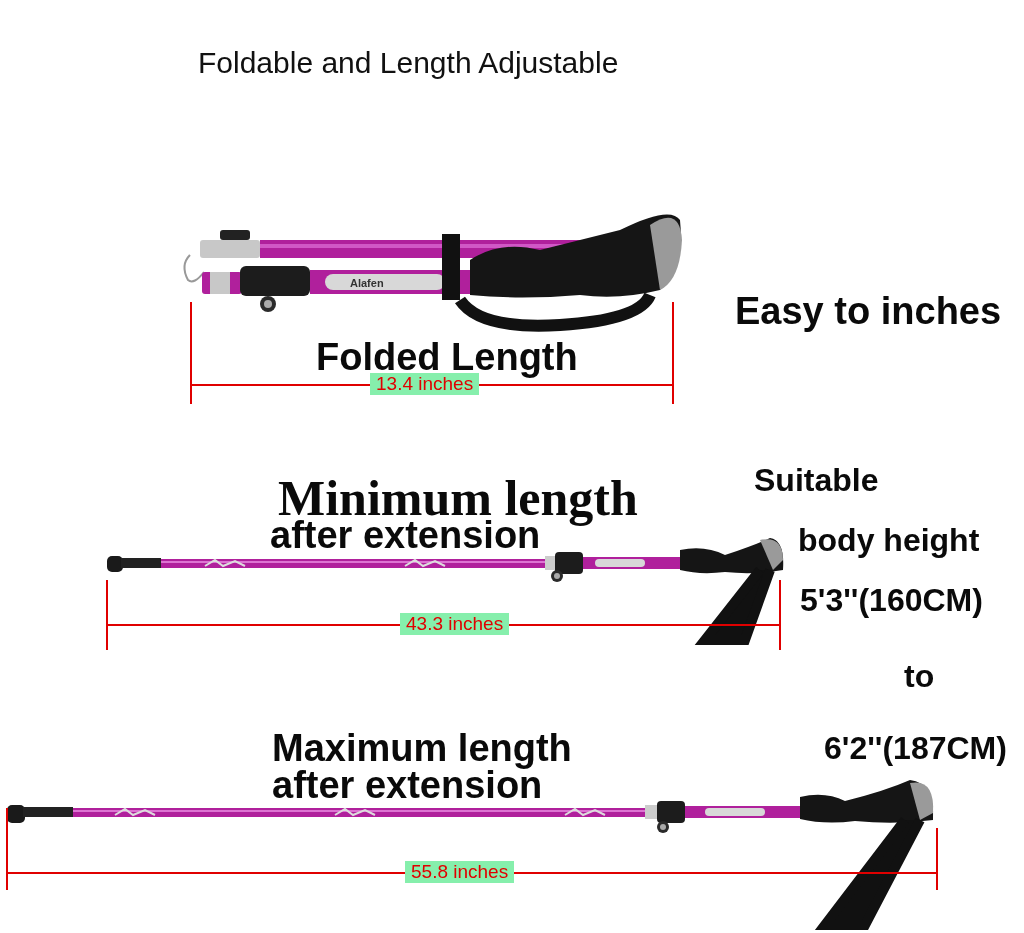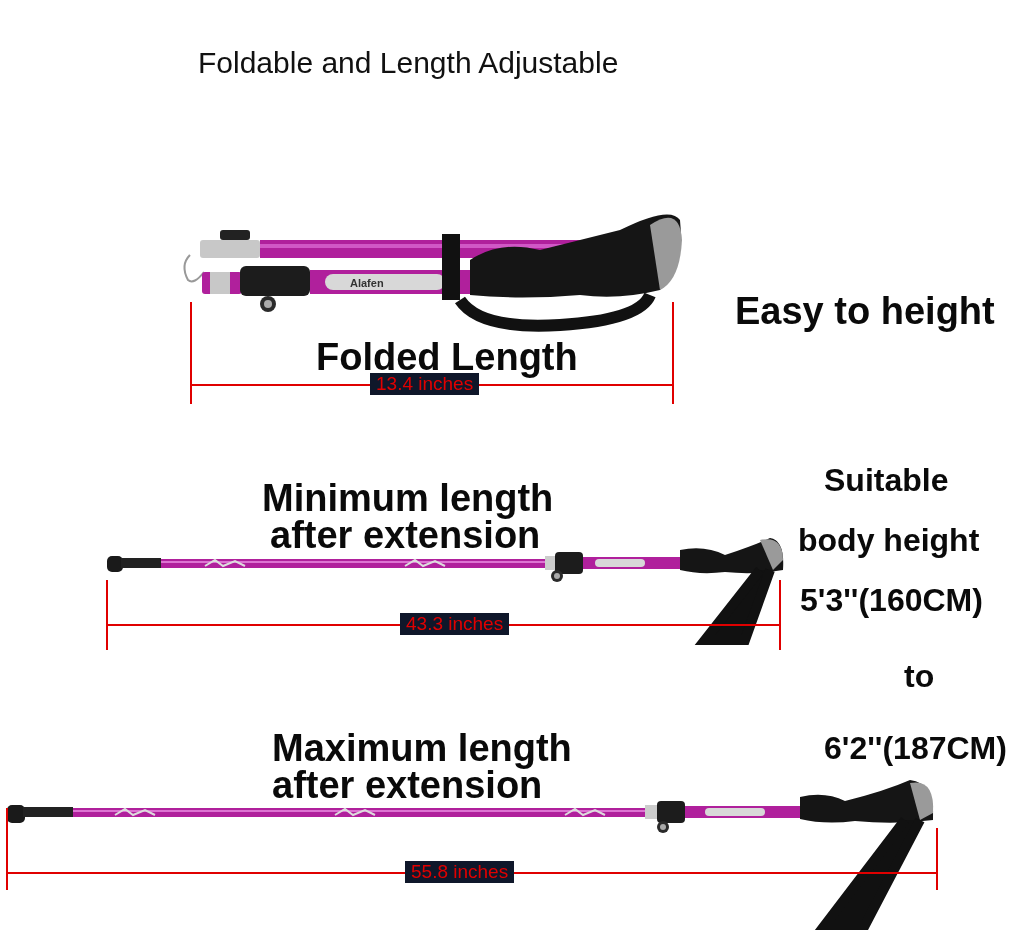--- a/index.html
+++ b/index.html
@@ -1,21 +1,21 @@
 <!DOCTYPE html>
 <html><head>
   <meta charset="utf-8">
   <style>
     html, body { margin:0; padding:0; }
     body { width:1024px; height:933px; background:#ffffff; position:relative; overflow:hidden;
            font-family:"Liberation Sans", sans-serif; }
     .abs { position:absolute; }
     .title { left:198px; top:46px; font-size:30px; color:#111; white-space:nowrap; }
     .bold { font-weight:bold; color:#0a0a0a; white-space:nowrap; }
-    .red-label { color:#e00000; font-size:19px; background:#0f172a; padding:0 6px; white-space:nowrap; }
+    .red-label { color:#e00000; font-size:19px; background:#86efac; padding:0 6px; white-space:nowrap; }
     .hline { height:2px; background:#e00000; }
     .vline { width:2px; background:#e00000; }
     svg { position:absolute; overflow:visible; }
   </style>
 </head>
 <body>
 
 <div class="abs title">Foldable and Length Adjustable</div>
 
 <svg style="left:180px;top:200px;width:520px;height:130px;">
@@ -43,29 +43,29 @@
 
   <path d="M280 100 Q300 130 380 125 Q460 120 470 95" stroke="#111" stroke-width="12" fill="none"></path>
 </svg>
 
 <div class="abs vline" style="left:190px;top:302px;height:102px;"></div>
 <div class="abs vline" style="left:672px;top:302px;height:102px;"></div>
 <div class="abs hline" style="left:190px;top:384px;width:484px;"></div>
 <div class="abs bold" style="left:316px;top:336px;font-size:38px;">Folded Length</div>
 <div class="abs red-label" style="left:370px;top:373px;">13.4 inches</div>
 
-<div class="abs bold" style="left:735px;top:290px;font-size:38px;">Easy to height</div>
+<div class="abs bold" style="left:735px;top:290px;font-size:38px;">Easy to inches</div>
 
-<div class="abs bold" style="left:824px;top:462px;font-size:32px;">Suitable</div>
+<div class="abs bold" style="left:754px;top:462px;font-size:32px;">Suitable</div>
 <div class="abs bold" style="left:798px;top:522px;font-size:32px;">body height</div>
 <div class="abs bold" style="left:800px;top:582px;font-size:32px;">5'3''(160CM)</div>
 <div class="abs bold" style="left:904px;top:658px;font-size:32px;">to</div>
 <div class="abs bold" style="left:824px;top:730px;font-size:32px;">6'2''(187CM)</div>
 
-<div class="abs bold" style="left:262px;top:478px;font-size:38px;line-height:40px;">Minimum length</div>
+<div class="abs bold" style="left:278px;top:478px;font-size:50px;line-height:40px;font-family:Liberation Serif, serif;">Minimum length</div>
 <div class="abs bold" style="left:270px;top:515px;font-size:38px;line-height:40px;">after extension</div>
 
 <svg style="left:105px;top:530px;width:680px;height:140px;">
   <rect x="2" y="26" width="16" height="16" rx="5" fill="#1a1a1a"></rect>
   <rect x="16" y="28" width="40" height="10" fill="#222"></rect>
   <rect x="56" y="29" width="400" height="9" fill="#b0209c"></rect>
   <rect x="56" y="31" width="400" height="2" fill="#e888e0" opacity="0.8"></rect>
   <path d="M100 36 l10 -6 l8 6 l12 -5 l10 5 M300 36 l10 -6 l8 6 l12 -5 l10 5" stroke="#ddd" stroke-width="2" fill="none"></path>
   <rect x="440" y="26" width="12" height="14" fill="#ccc"></rect>
   <rect x="450" y="22" width="28" height="22" rx="4" fill="#1c1c1c"></rect>

